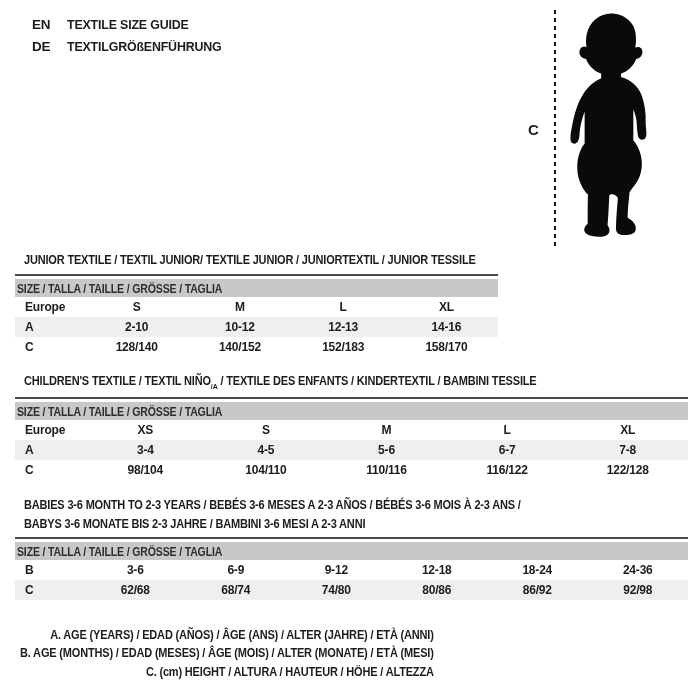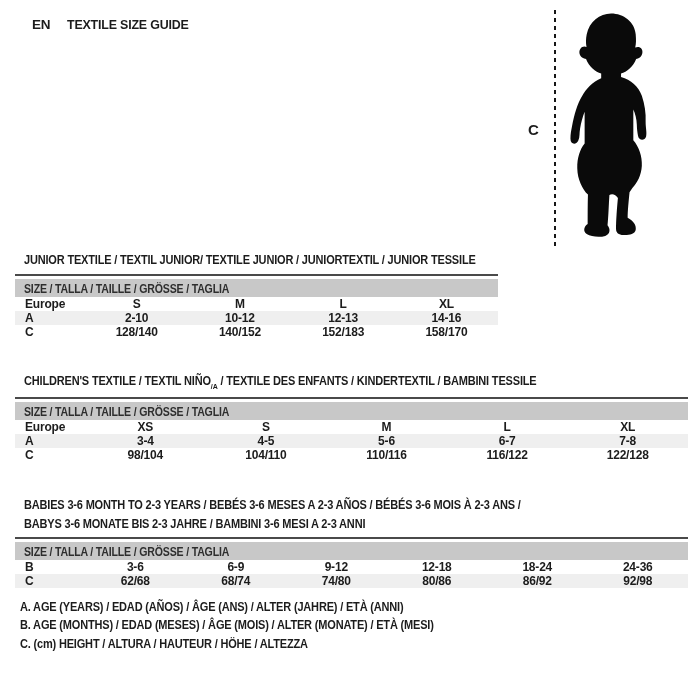--- a/index.html
+++ b/index.html
@@ -52,55 +52,59 @@
   #title-3 { top: 496px; }
 
   
   .tbl { position: absolute; left: 15px; }
   #tbl-1 { top: 274px; width: 483px; }
   #tbl-2 { top: 397px; width: 673px; }
   #tbl-3 { top: 537px; width: 673px; }
   .rule { height: 2px; background: #4a4a4a; margin-bottom: 3px; }
   .band {
     height: 18px; line-height: 18px; background: #c8c8c8;
-    padding-left: 9px; overflow: hidden;
+    padding-left: 2px; overflow: hidden;
   }
   .band span {
     display: inline-block;
     font-weight: bold; font-size: 12px; color: #2e2e2e; letter-spacing: -0.2px;
     transform: scaleX(0.88); transform-origin: 0 50%; white-space: nowrap;
   }
   .trow {
-    display: grid; height: 14px; align-items: center;
+    display: grid; height: 20px; align-items: center;
     font-weight: bold; font-size: 12px; letter-spacing: -0.2px;
   }
   .cols-4 { grid-template-columns: 70px repeat(4, 1fr); }
   .cols-5 { grid-template-columns: 70px repeat(5, 1fr); }
   .cols-6 { grid-template-columns: 70px repeat(6, 1fr); }
   .trow .lab { padding-left: 10px; text-align: left; }
   .trow .val { text-align: center; }
   .shaded { background: #efefef; }
 
   
-  .legend { position: absolute; left: 20px; top: 598px; }
+  .legend { position: absolute; left: 20px; top: 626px; text-align: right; }
   .legend-line {
     font-weight: bold; font-size: 12.5px; letter-spacing: -0.2px;
     line-height: 18.3px; white-space: nowrap;
     transform: scaleX(0.88); transform-origin: 0 0;
   }
 </style>
 </head>
 <body>
 
 <div class="canvas">
 
   <div class="lang-list">
     <div class="lang-row">
       <span class="lang-code">EN</span>
       <span class="lang-label">TEXTILE SIZE GUIDE</span>
+    </div>
+    <div class="lang-row">
+      <span class="lang-code">DE</span>
+      <span class="lang-label">TEXTILGRÖßENFÜHRUNG</span>
     </div>
   </div>
 
   <div class="height-line"></div>
   <div class="figure-c">C</div>
   <svg class="child-svg" width="104" height="238" viewBox="0 0 110 250">
     <path fill="#0a0a0a" d="M53 5
       C66 5 78 14 79 27 C79.5 33 79.5 37 78.5 41
       C83 39 87 42 86 47 C85.2 51 82 53 79.5 53
       C76.5 61 69.5 66.5 63.5 68.5 L63.5 72

